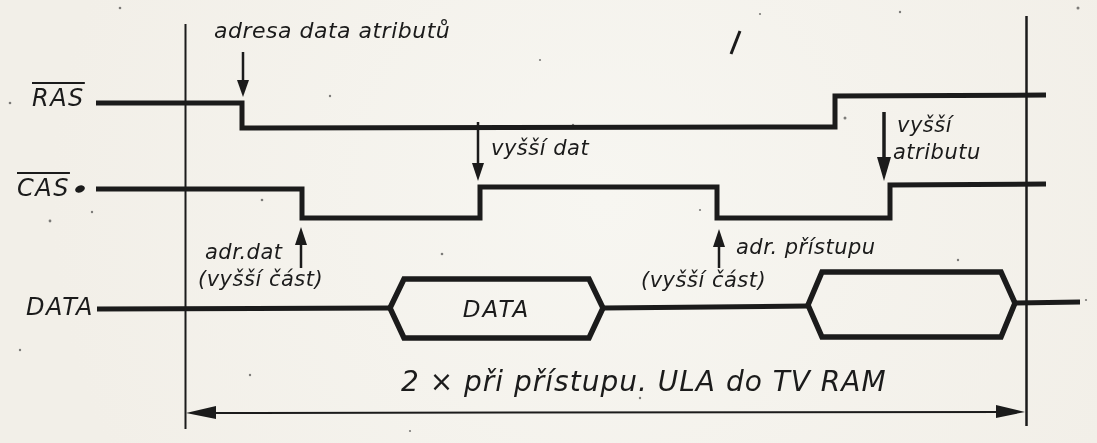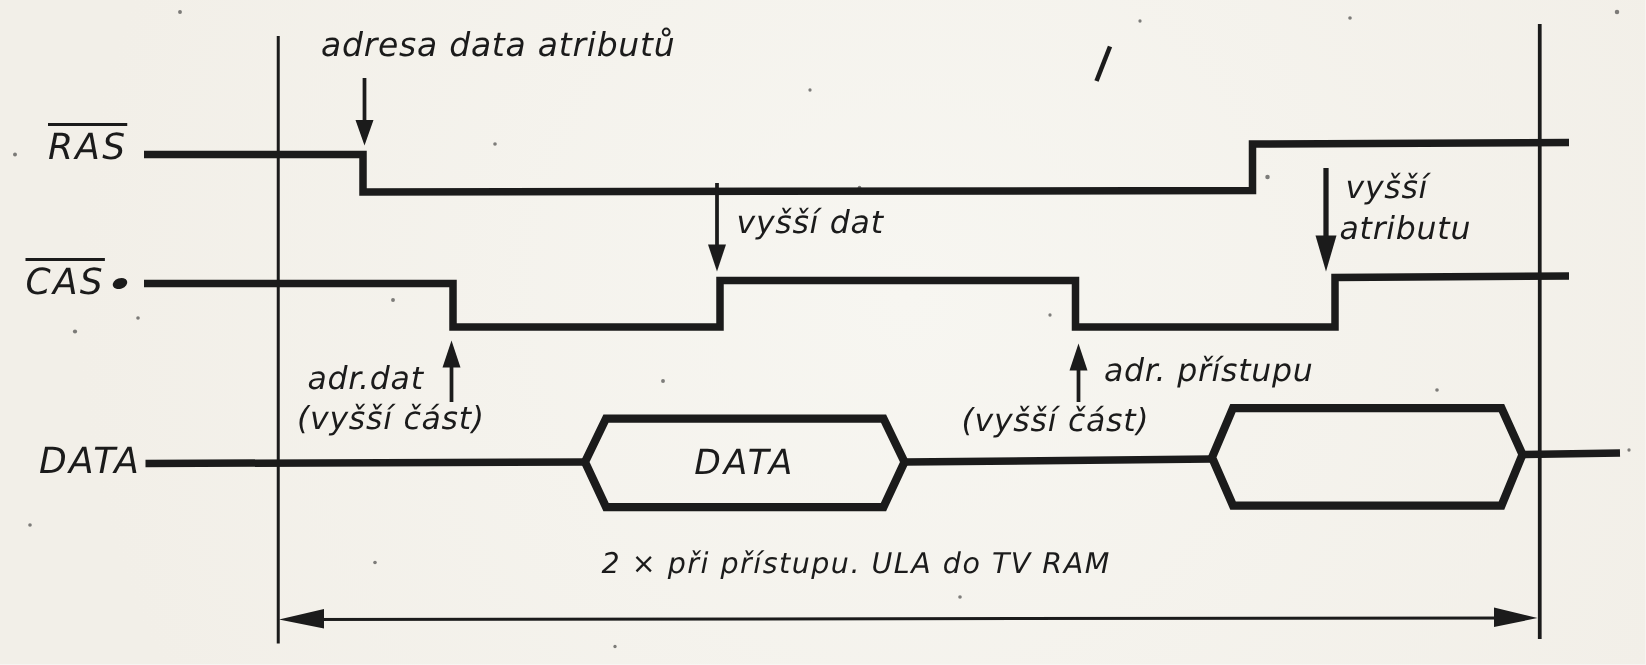--- a/index.html
+++ b/index.html
@@ -25,21 +25,21 @@
   .ovl{text-decoration:overline;}
   .ann{font-size:21px;}
   .buslbl{
     position:absolute;
     font-style:italic;
     font-size:23px;
     letter-spacing:2px;
     text-align:center;
     color:#1b1b1b;
   }
-  .span-lbl{font-size:19px;letter-spacing:1px;}
+  .span-lbl{font-size:28px;letter-spacing:1px;}
 </style>
 </head>
 <body>
 
 <div class="page">
 
   <svg class="layer" width="1097" height="443" viewBox="0 0 1097 443">
     <g stroke="#1b1b1b" fill="none" stroke-linecap="butt" stroke-linejoin="miter">
 
       <line x1="185.5" y1="24" x2="185.5" y2="429" stroke-width="2"></line>

